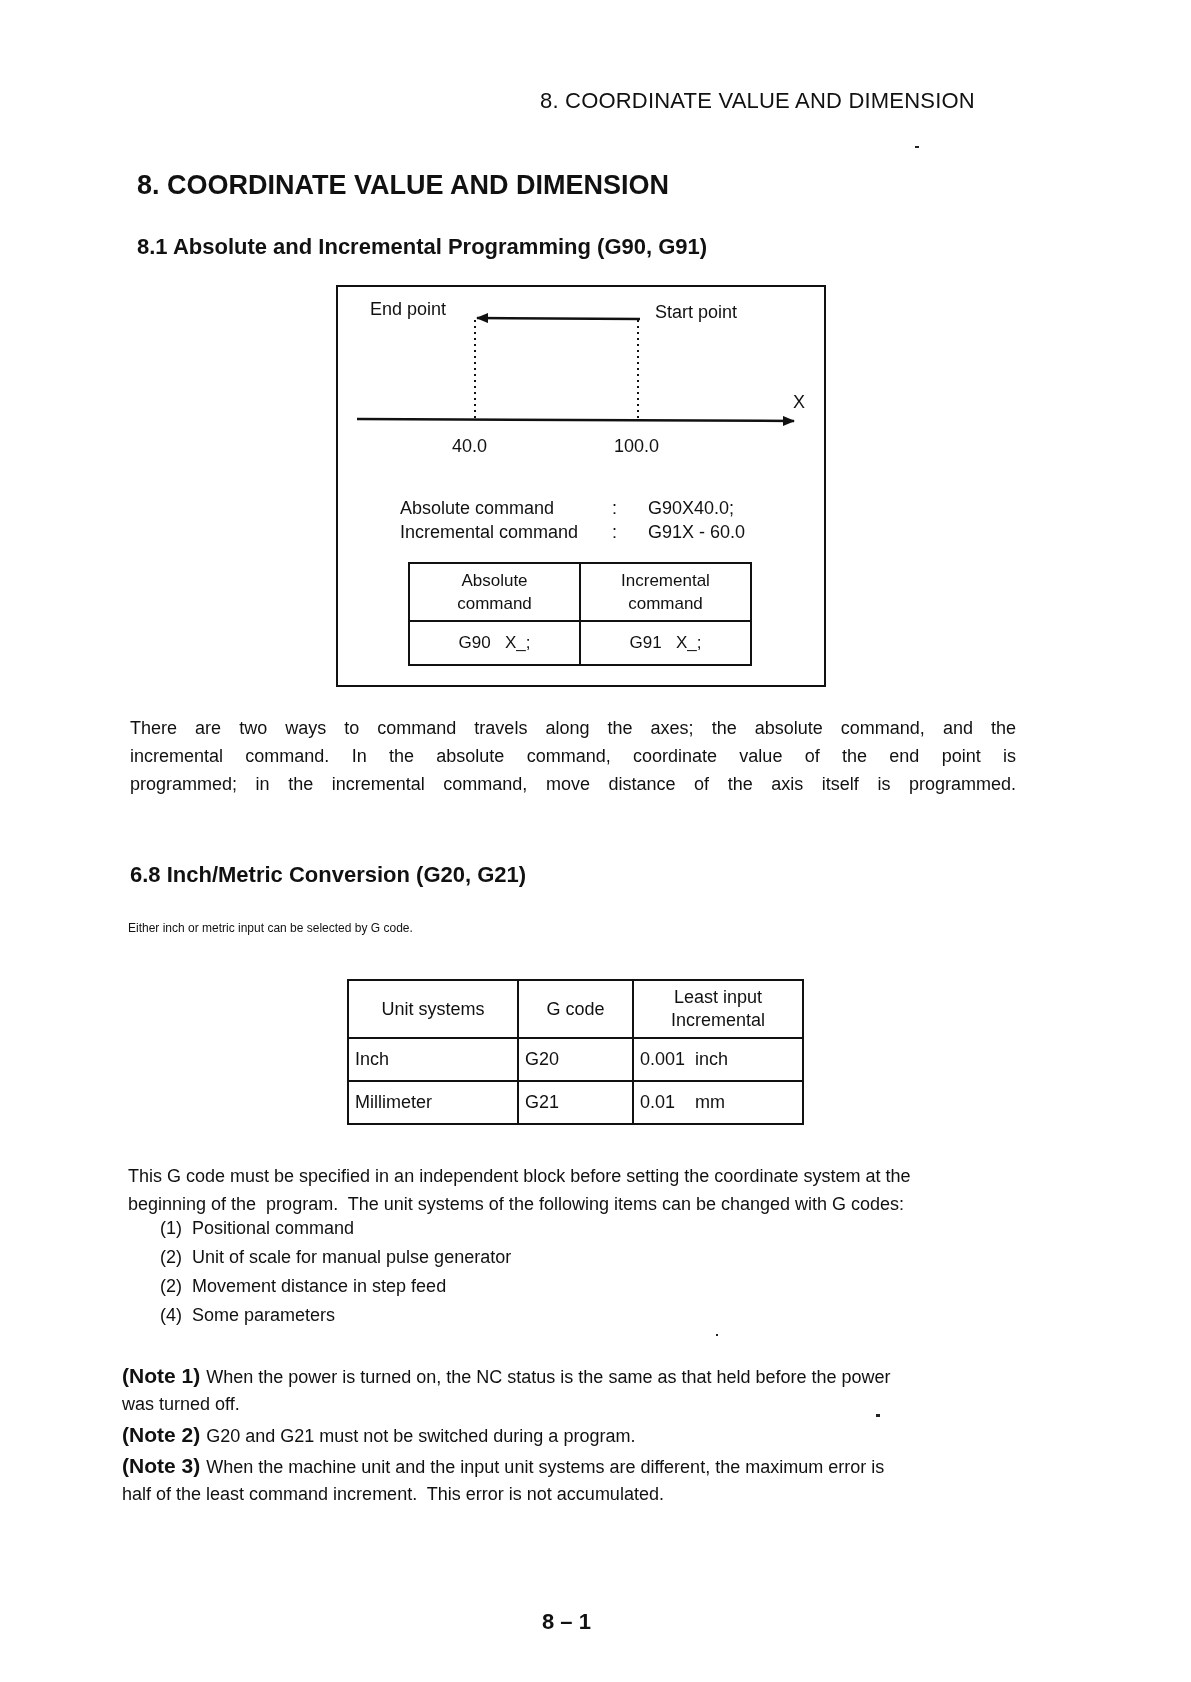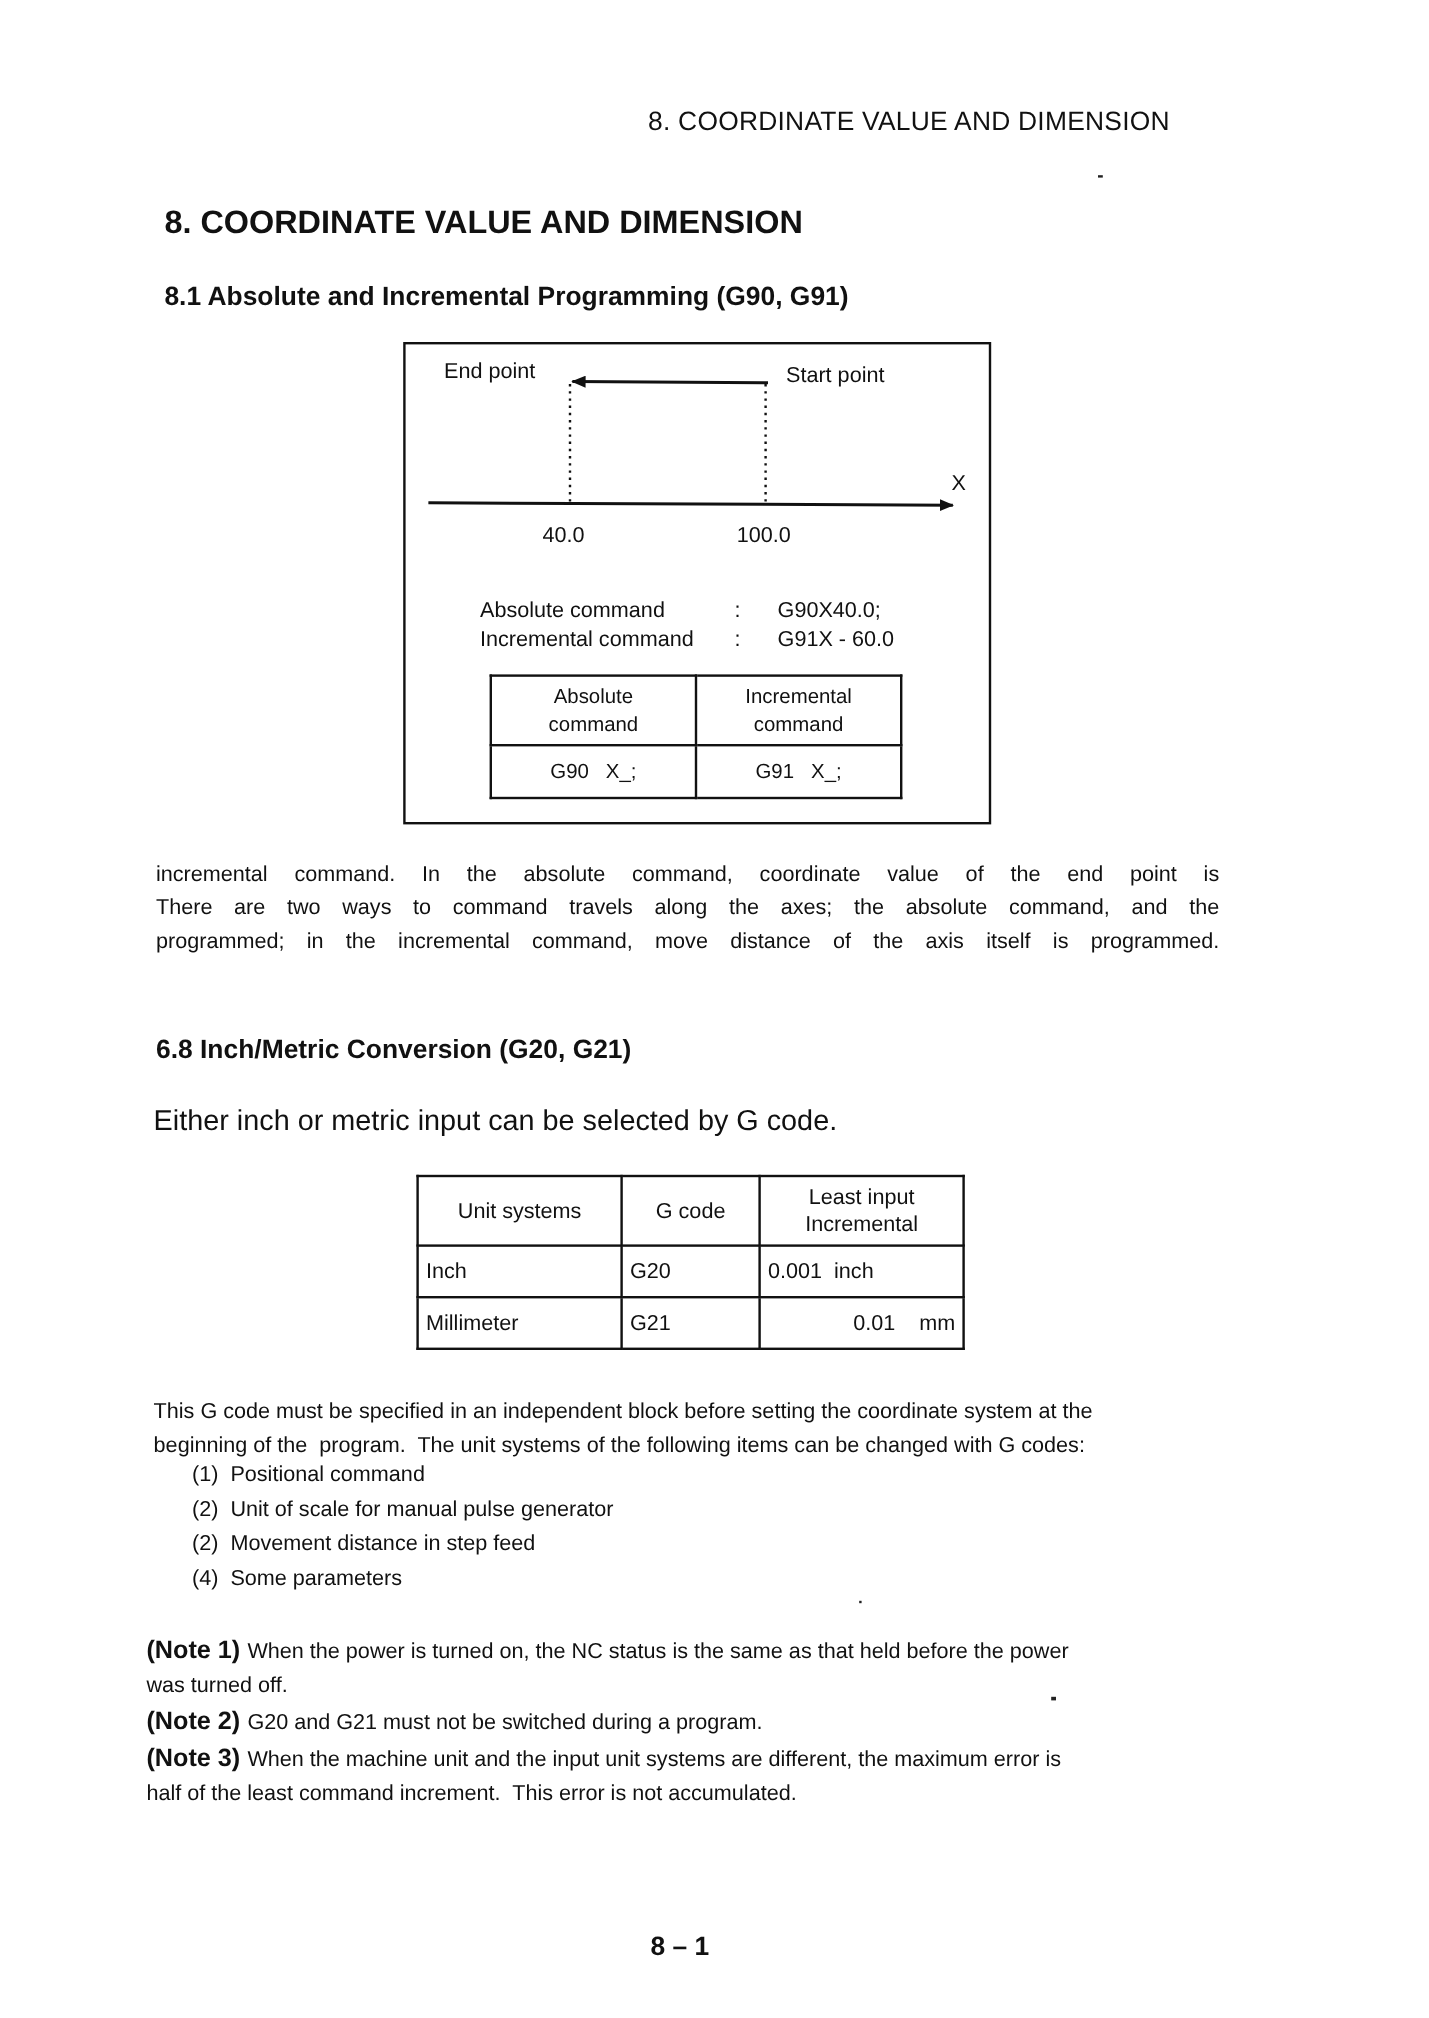--- a/index.html
+++ b/index.html
@@ -89,21 +89,21 @@
     .para {
       font-size: 18px;
       line-height: 28px;
       text-align: justify;
       text-align-last: left;
     }
     .para1 { left: 130px; top: 714px; width: 886px; }
     .para1 .ln { display: block; text-align: justify; text-align-last: justify; }
     .para1 .ln.last { text-align-last: left; }
 
-    .intro82 { left: 128px; top: 921px; font-size: 24px; white-space: nowrap; }
+    .intro82 { left: 128px; top: 921px; font-size: 12px; white-space: nowrap; }
 
     table.unit-table {
       position: absolute;
       left: 347px; top: 979px;
       border-collapse: collapse;
       font-size: 18px;
     }
     table.unit-table td, table.unit-table th {
       border: 2px solid #111;
       padding: 0 6px;
@@ -199,22 +199,22 @@
     </th>
   </tr>
   <tr>
     <td style="white-space:pre;">G90   X_;</td>
     <td style="white-space:pre;">G91   X_;</td>
   </tr>
 </tbody>
   </table>
 
 <div class="abs para para1">
+  <span class="ln">There are two ways to command travels along the axes; the absolute command, and the</span>
   <span class="ln">incremental command.  In the absolute command, coordinate value of the end point is</span>
-  <span class="ln">There are two ways to command travels along the axes; the absolute command, and the</span>
   <span class="ln">programmed; in the incremental command, move distance of the axis itself is  programmed.</span>
 </div>
 
 <div class="abs section-title sec2">6.8  Inch/Metric Conversion (G20, G21)</div>
 <div class="abs intro82">Either inch or metric input can be selected by G code.</div>
 
 <table class="unit-table">
   <tbody>
       <tr>
     <th class="col1">Unit systems</th>
@@ -225,21 +225,21 @@
     </th>
   </tr>
   <tr>
     <td>Inch</td>
     <td>G20</td>
     <td style="white-space:pre;">0.001  inch</td>
   </tr>
   <tr>
     <td>Millimeter</td>
     <td>G21</td>
-    <td style="white-space:pre;text-align:right;">0.01    mm</td>
+    <td style="white-space:pre;">0.01    mm</td>
   </tr>
 </tbody>
   </table>
 
 <div class="abs para para2">
   <span style="display:block;white-space:nowrap;">This G code must be specified in an independent block before setting the coordinate system at the</span>
   <span style="display:block;white-space:pre;">beginning of the  program.  The unit systems of the following items can be changed with G codes:</span>
 </div>
 
 <div class="abs list-item li1" style="white-space:pre;">(1)  Positional command</div>

